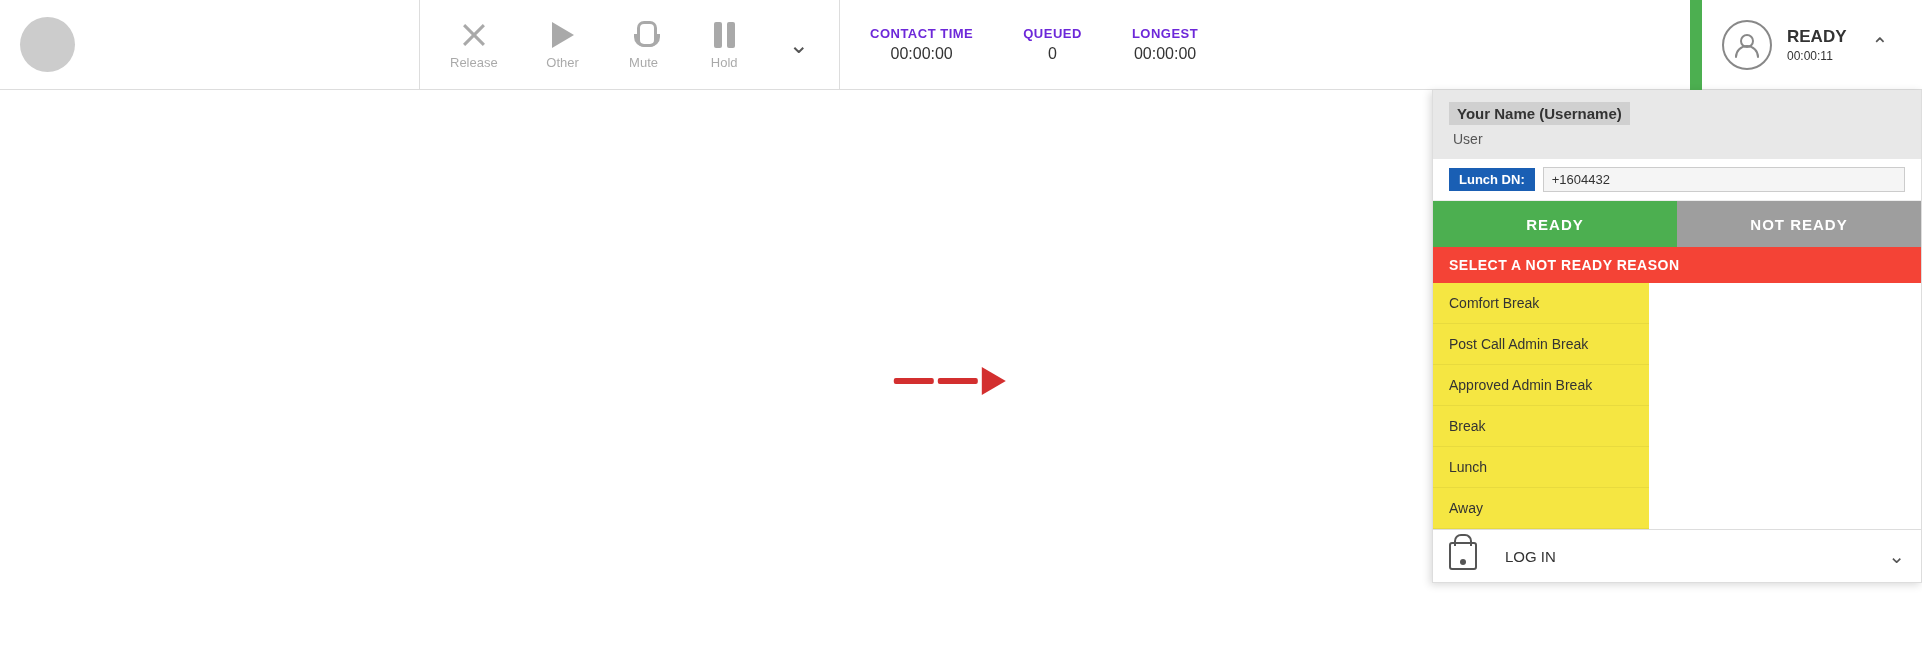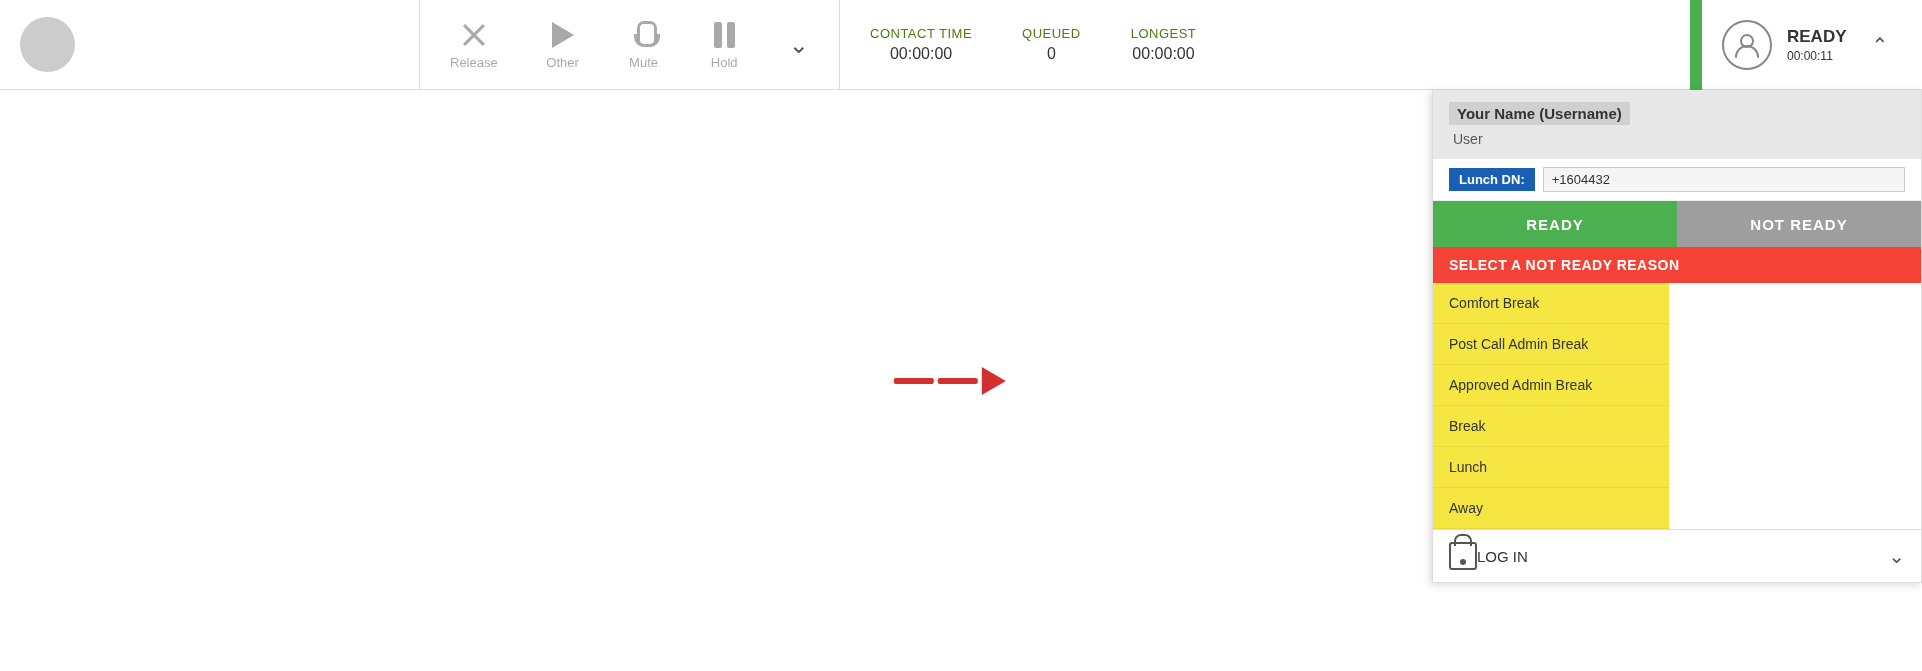--- a/index.html
+++ b/index.html
@@ -159,22 +159,22 @@
 
     .stat-item {
       display: flex;
       flex-direction: column;
       align-items: center;
       gap: 4px;
     }
 
     .stat-label {
       font-size: 13px;
-      font-weight: normal;
-      color: #4d7c0f;
+      font-weight: bold;
+      color: #6d28d9;
       letter-spacing: 0.5px;
     }
 
     .stat-value {
       font-size: 16px;
       color: #333;
       font-weight: 500;
     }
 
     
@@ -365,38 +365,38 @@
       background: #f44336;
       color: #fff;
       font-size: 14px;
       font-weight: bold;
       padding: 10px 16px;
       letter-spacing: 0.5px;
     }
 
     .reason-list {
       background: #f5e642;
-      width: 236px;
+      width: 216px;
     }
 
     .reason-item {
       padding: 12px 16px;
       font-size: 14px;
       color: #333;
       cursor: pointer;
       border-bottom: 1px solid rgba(0,0,0,0.05);
     }
 
     .login-row {
       display: flex;
       align-items: center;
       padding: 12px 16px;
       border-top: 1px solid #ddd;
       cursor: pointer;
-      gap: 0;
+      gap: 28px;
       background: #fff;
     }
 
     .lock-icon {
       width: 28px;
       height: 28px;
       border: 2px solid #555;
       border-radius: 3px;
       position: relative;
       display: flex;

